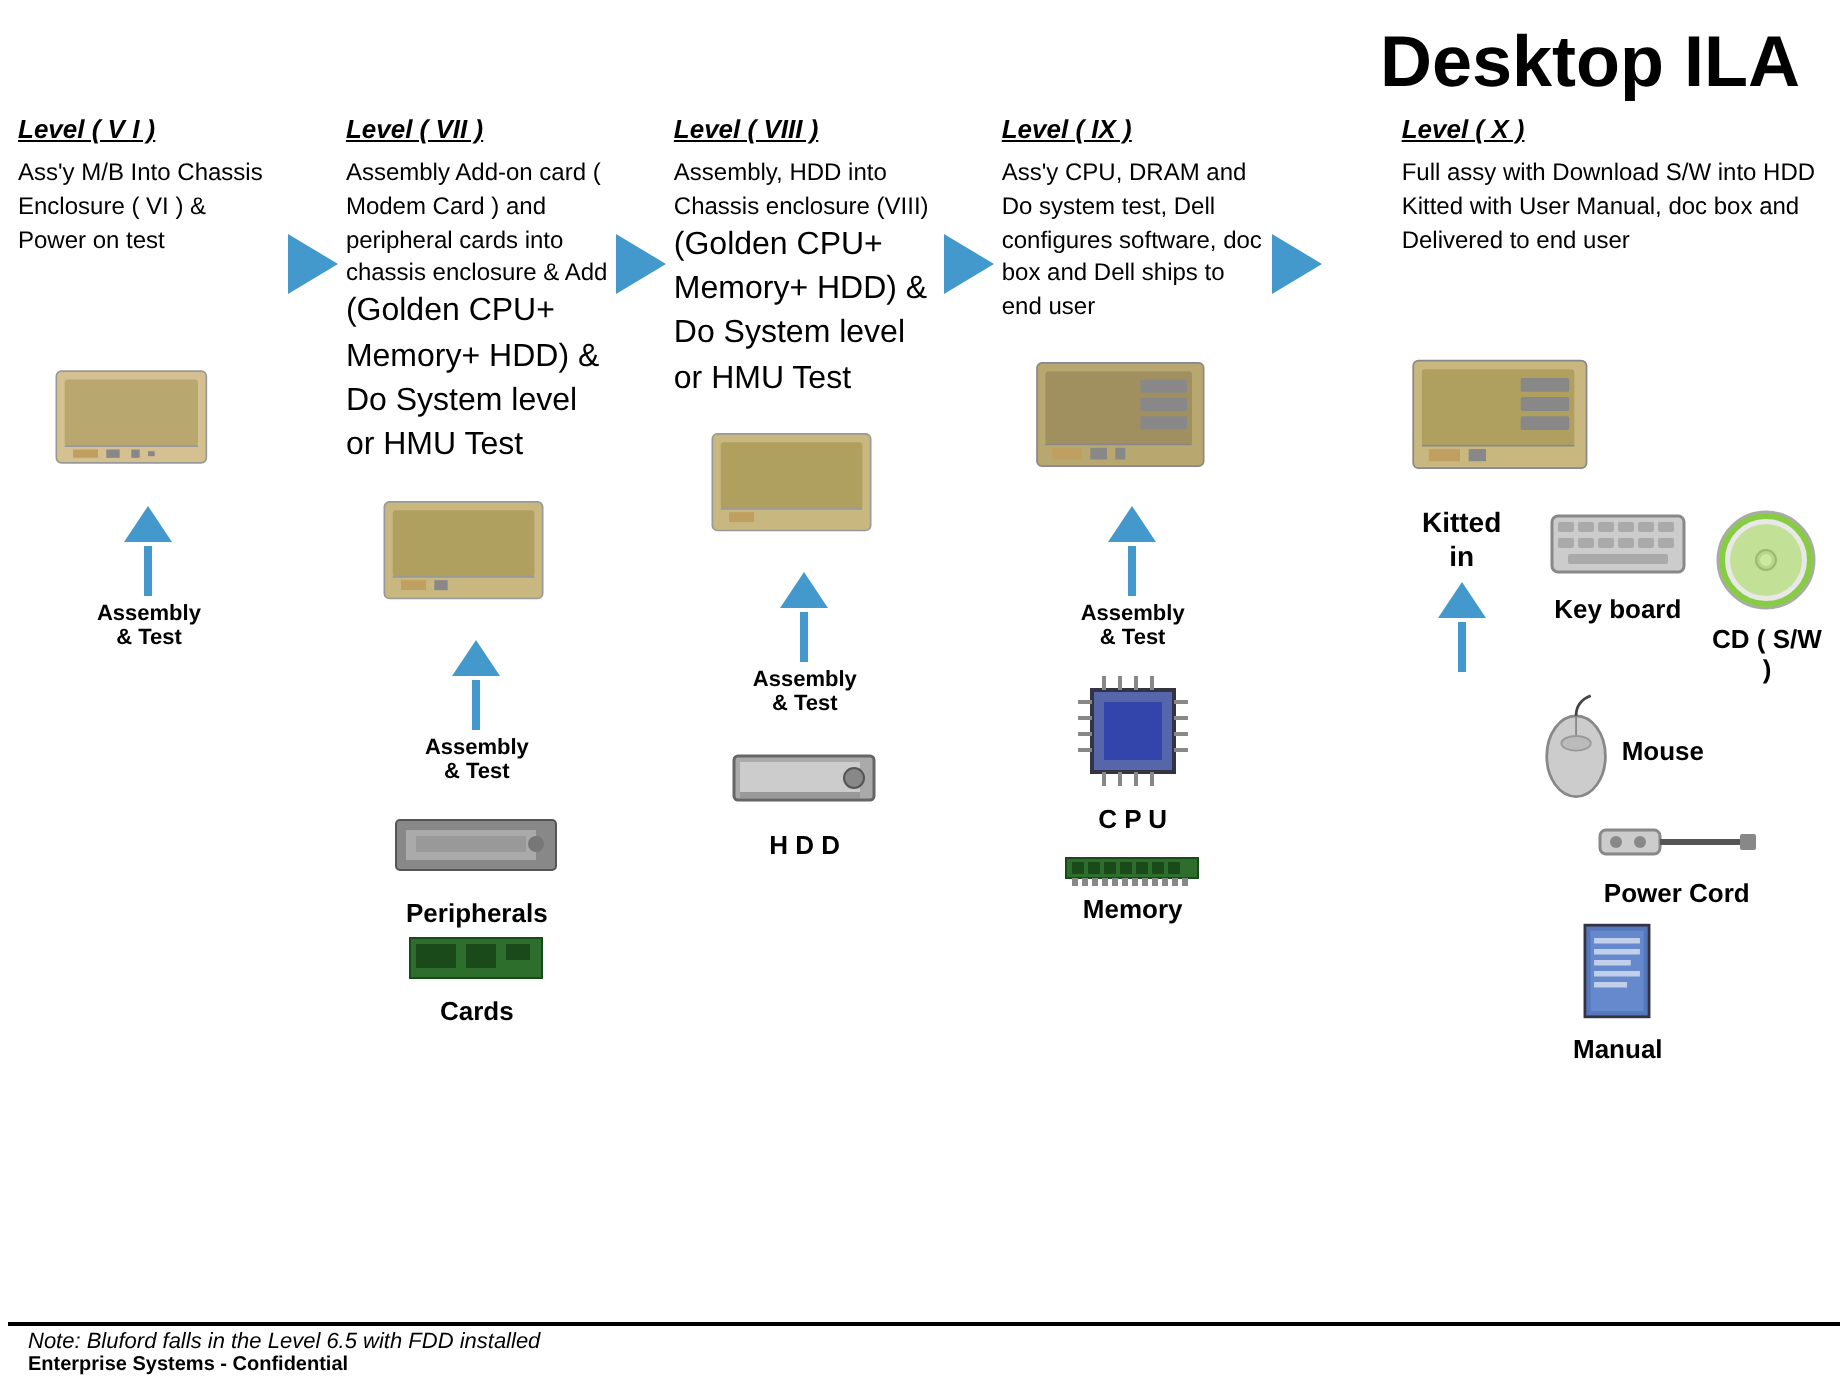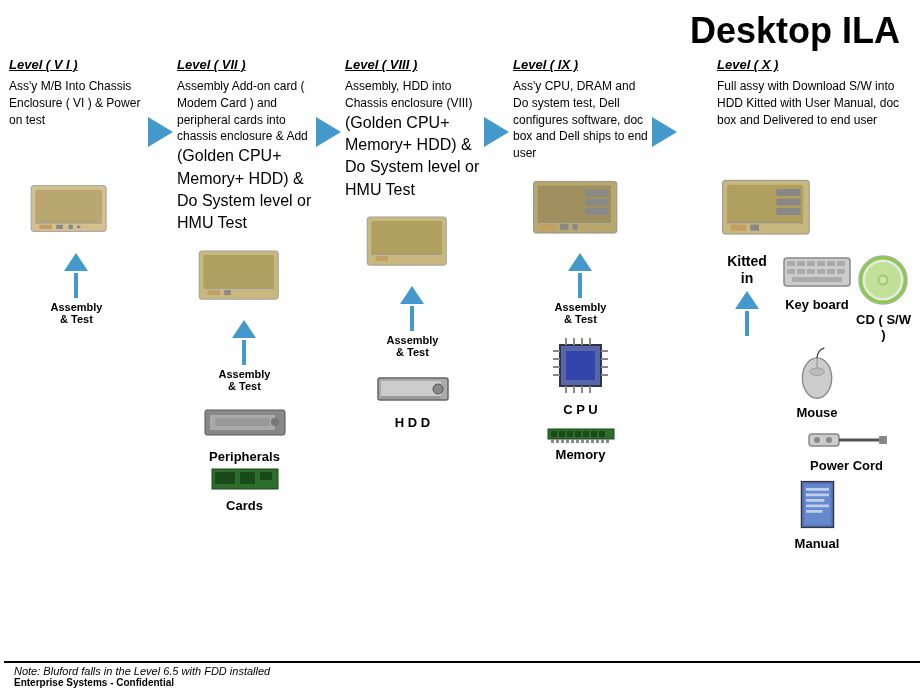--- a/index.html
+++ b/index.html
@@ -397,21 +397,21 @@
             <circle cx="27" cy="27" r="24" fill="#e8e8e8" stroke="#aaa" stroke-width="1.5"></circle>
             <circle cx="27" cy="27" r="5" fill="#ccc" stroke="#888" stroke-width="1"></circle>
             <circle cx="27" cy="27" r="3" fill="#fff"></circle>
             <circle cx="27" cy="27" r="22" fill="none" stroke="#88cc44" stroke-width="3"></circle>
 
             <circle cx="27" cy="27" r="18" fill="#aada60" opacity="0.6"></circle>
           </svg>
           <div class="component-label">CD ( S/W )</div>
         </div>
 
-        <div style="display:flex;flex-direction:column;align-items:center;">
+        <div style="display:flex;align-items:center;">
           <svg width="45" height="55" viewBox="0 0 45 60">
             <ellipse cx="22" cy="35" rx="16" ry="22" fill="#ccc" stroke="#888" stroke-width="1.5"></ellipse>
             <line x1="22" y1="13" x2="22" y2="28" stroke="#888" stroke-width="1"></line>
             <ellipse cx="22" cy="28" rx="8" ry="4" fill="#bbb" stroke="#999" stroke-width="1"></ellipse>
 
             <path d="M22 13 Q22 5 30 2" stroke="#444" stroke-width="1.5" fill="none"></path>
           </svg>
           <div class="component-label">Mouse</div>
         </div>
 

